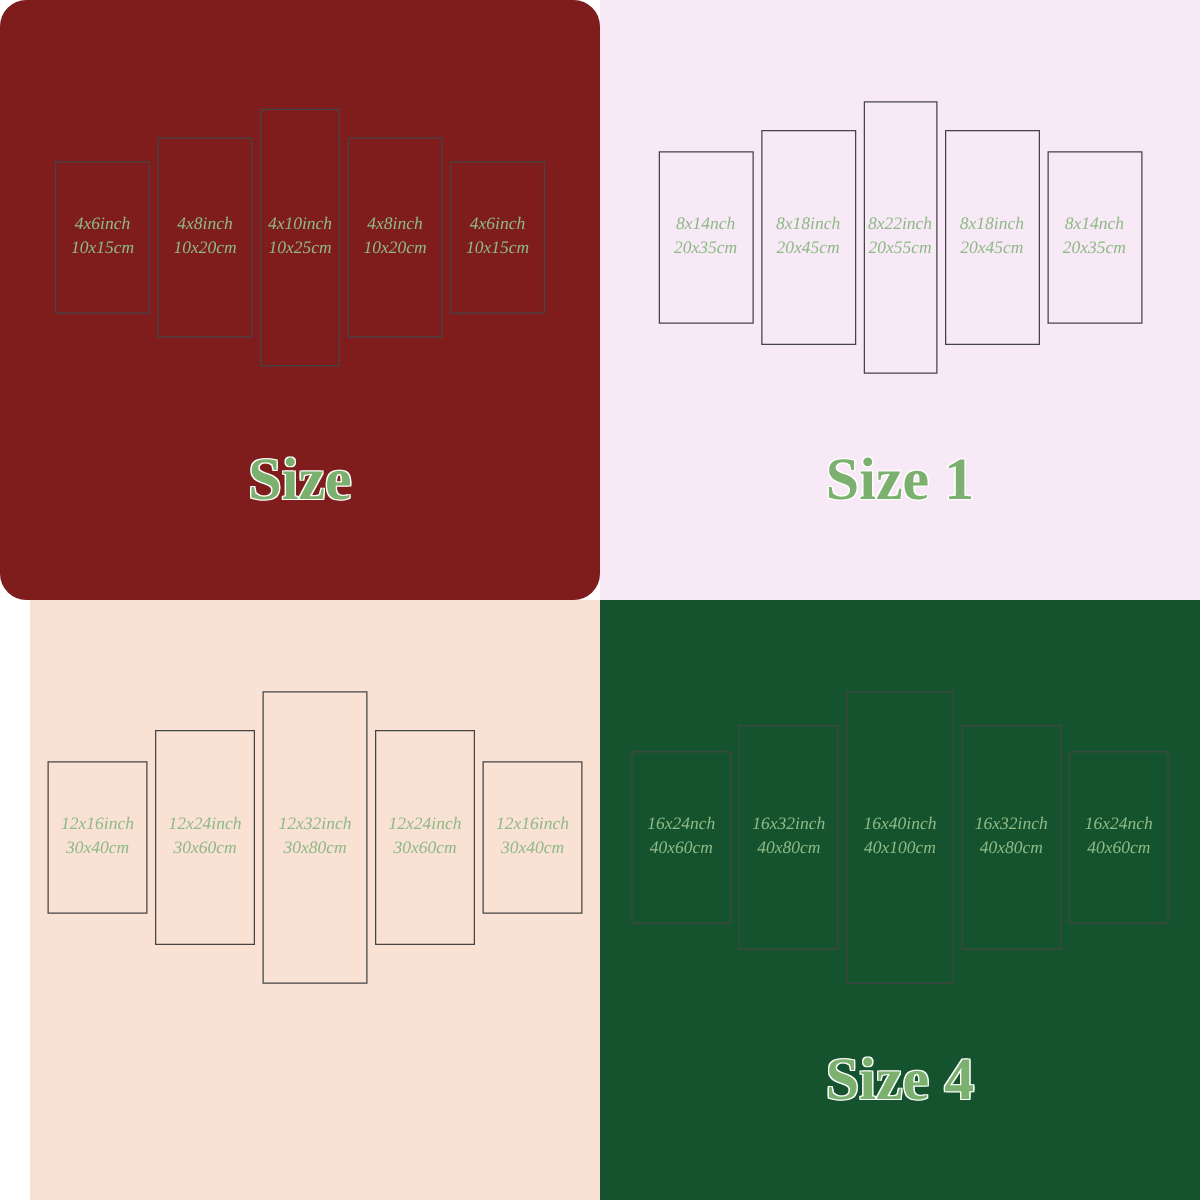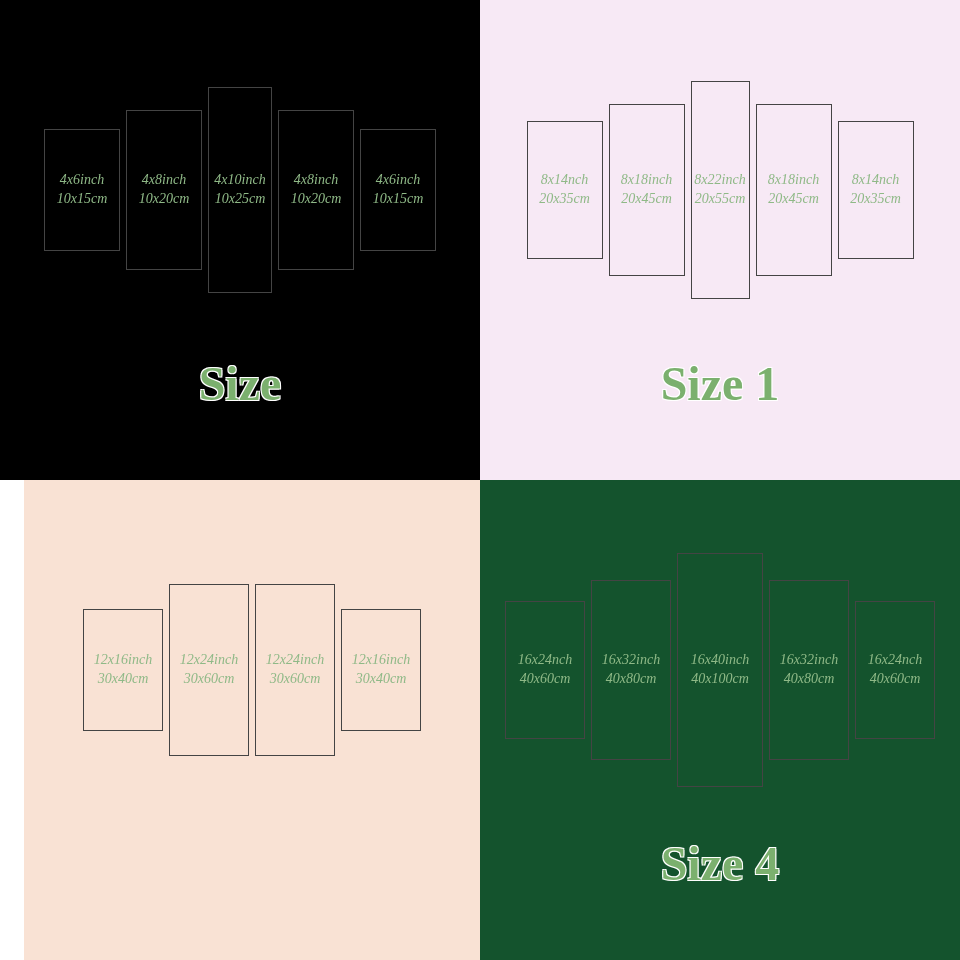--- a/index.html
+++ b/index.html
@@ -12,21 +12,21 @@
     font-family: Georgia, 'Times New Roman', serif;
   }
   .quad {
     position: relative;
     display: flex;
     flex-direction: column;
     align-items: center;
     justify-content: flex-start;
     padding-top: 60px;
   }
-  .q0 { background: #000000; }
+  .q0 { background: #7f1d1d; border-radius: 21px; }
   .q1 { background: #f7e9f5; }
   .q2 { background: #f9e2d4; margin-left: 24px; }
   .q3 { background: #14532d; }
   .panels {
     display: flex;
     align-items: center;
     justify-content: center;
     gap: 6px;
     height: 260px;
   }
@@ -110,20 +110,24 @@
 <div class="quad q2">
     <div class="panels">
       <div class="panel" style="width: 80px; height: 122px;">
         <span>12x16inch</span>
         <span>30x40cm</span>
       </div>
       <div class="panel" style="width: 80px; height: 172px;">
         <span>12x24inch</span>
         <span>30x60cm</span>
       </div>
+      <div class="panel" style="width: 84px; height: 234px;">
+        <span>12x32inch</span>
+        <span>30x80cm</span>
+      </div>
       <div class="panel" style="width: 80px; height: 172px;">
         <span>12x24inch</span>
         <span>30x60cm</span>
       </div>
       <div class="panel" style="width: 80px; height: 122px;">
         <span>12x16inch</span>
         <span>30x40cm</span>
       </div>
     </div>
   </div>

